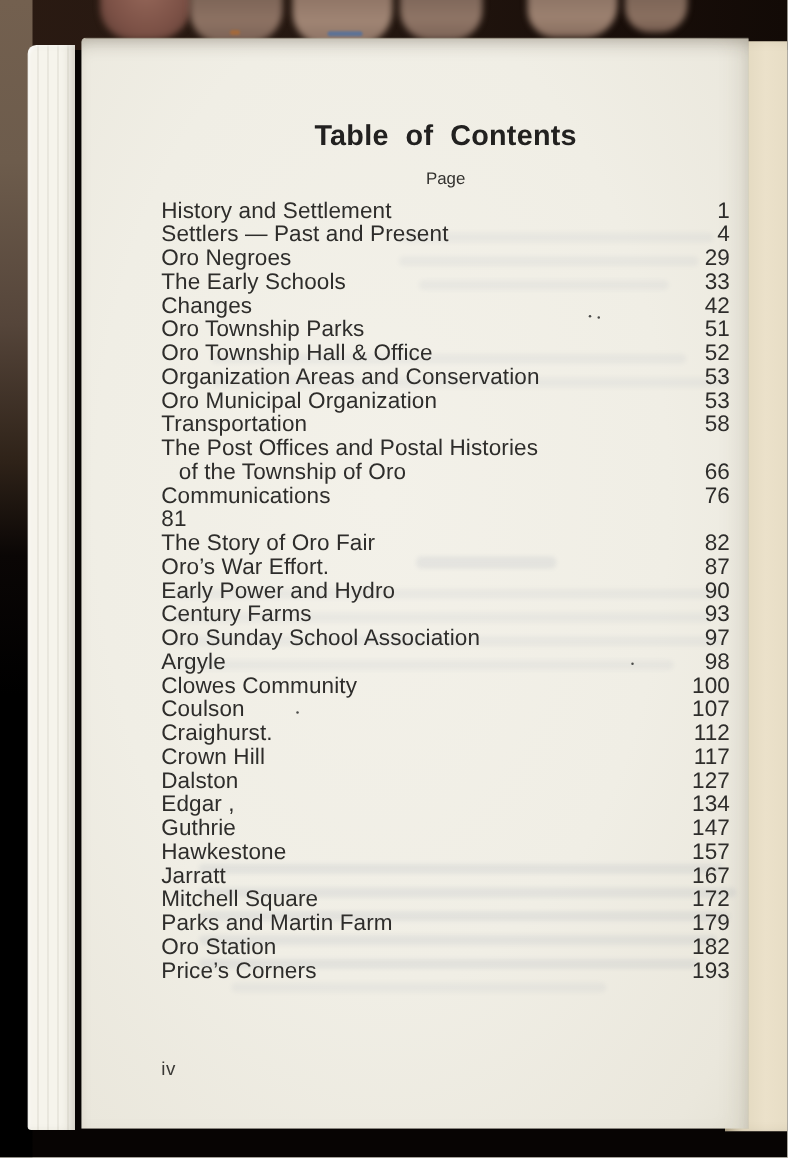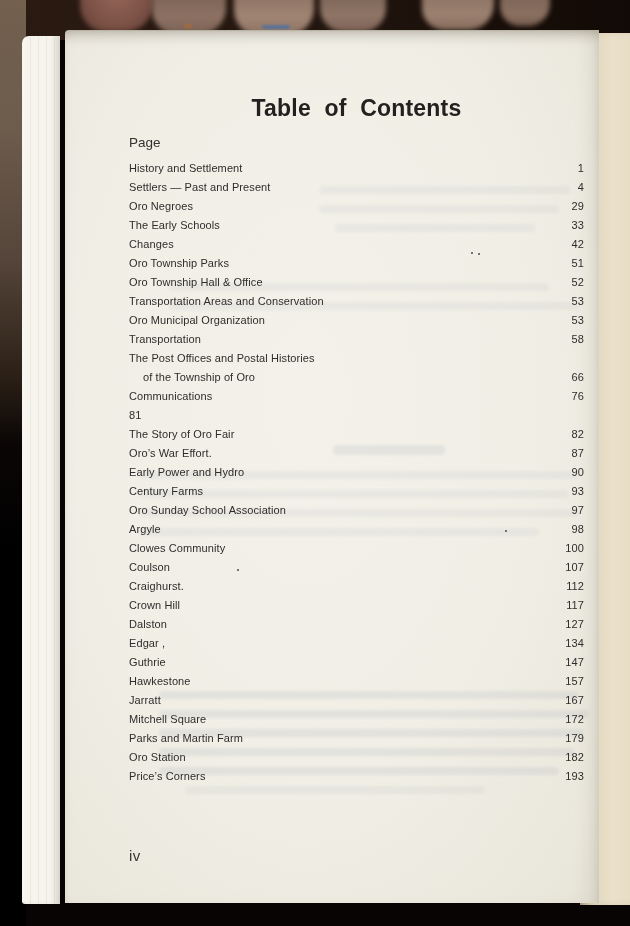--- a/index.html
+++ b/index.html
@@ -38,25 +38,25 @@
   .page-main{position:absolute;left:46px;top:30px;width:534px;height:872px;
     background:radial-gradient(ellipse at 45% 42%,#f3f1e9 0%,#f0eee5 55%,#eae7dc 90%,#e5e2d5 100%);
     border-radius:4px 0 0 0;border-top:1px solid #b9b3a3;
     box-shadow:inset 0 10px 16px -10px rgba(50,35,20,.4), inset -16px 0 22px -14px rgba(80,65,40,.18);margin-left:19px;}
   .page-curl{position:absolute;left:580px;top:33px;width:50px;height:872px;
     background:linear-gradient(90deg,#cdc3a9 0%,#e3d9c0 30%,#ebe1ca 65%,#e7ddc5 100%);
     box-shadow:inset 9px 0 12px -7px rgba(90,72,42,.5);}
   
   .page-title{position:absolute;left:64px;top:64px;width:455px;text-align:center;
     font-size:23px;font-weight:bold;color:#222120;letter-spacing:.2px;word-spacing:7px;}
-  .col-header{position:absolute;left:64px;top:104px;width:455px;text-align:left;
+  .col-header{position:absolute;left:64px;top:104px;width:455px;text-align:center;
     font-size:13.5px;color:#32312e;}
   .toc-list{position:absolute;left:64px;top:128px;width:455px;}
   .toc-row{display:flex;justify-content:space-between;align-items:flex-start;
-    line-height:19px;font-size:11px;color:#2e2d2b;letter-spacing:.1px;}
+    line-height:19px;font-size:18px;color:#2e2d2b;letter-spacing:.1px;}
   .toc-row.indent .toc-label{padding-left:14px;}
   .toc-label{white-space:pre;}
   .toc-page{text-align:right;}
   .folio{position:absolute;left:64px;top:816px;width:455px;text-align:left;
     font-size:15px;color:#3a3936;letter-spacing:.5px;}
   
   .ghost{position:absolute;height:8px;border-radius:4px;background:#5f6e8c;opacity:.06;filter:blur(1.6px);}
   .ghost.strong{opacity:.09;}
   .speck{position:absolute;width:2px;height:2px;background:#4a4a48;border-radius:50%;}
   .speck.double{box-shadow:7px 1px 0 #4a4a48;}
@@ -128,21 +128,21 @@
         </div>
         <div class="toc-row">
           <span class="toc-label">Oro Township Parks</span>
           <span class="toc-page">51</span>
         </div>
         <div class="toc-row">
           <span class="toc-label">Oro Township Hall &amp; Office</span>
           <span class="toc-page">52</span>
         </div>
         <div class="toc-row">
-          <span class="toc-label">Transportation Areas and Conservation</span>
+          <span class="toc-label">Organization Areas and Conservation</span>
           <span class="toc-page">53</span>
         </div>
         <div class="toc-row">
           <span class="toc-label">Oro Municipal Organization</span>
           <span class="toc-page">53</span>
         </div>
         <div class="toc-row">
           <span class="toc-label">Transportation</span>
           <span class="toc-page">58</span>
         </div>

